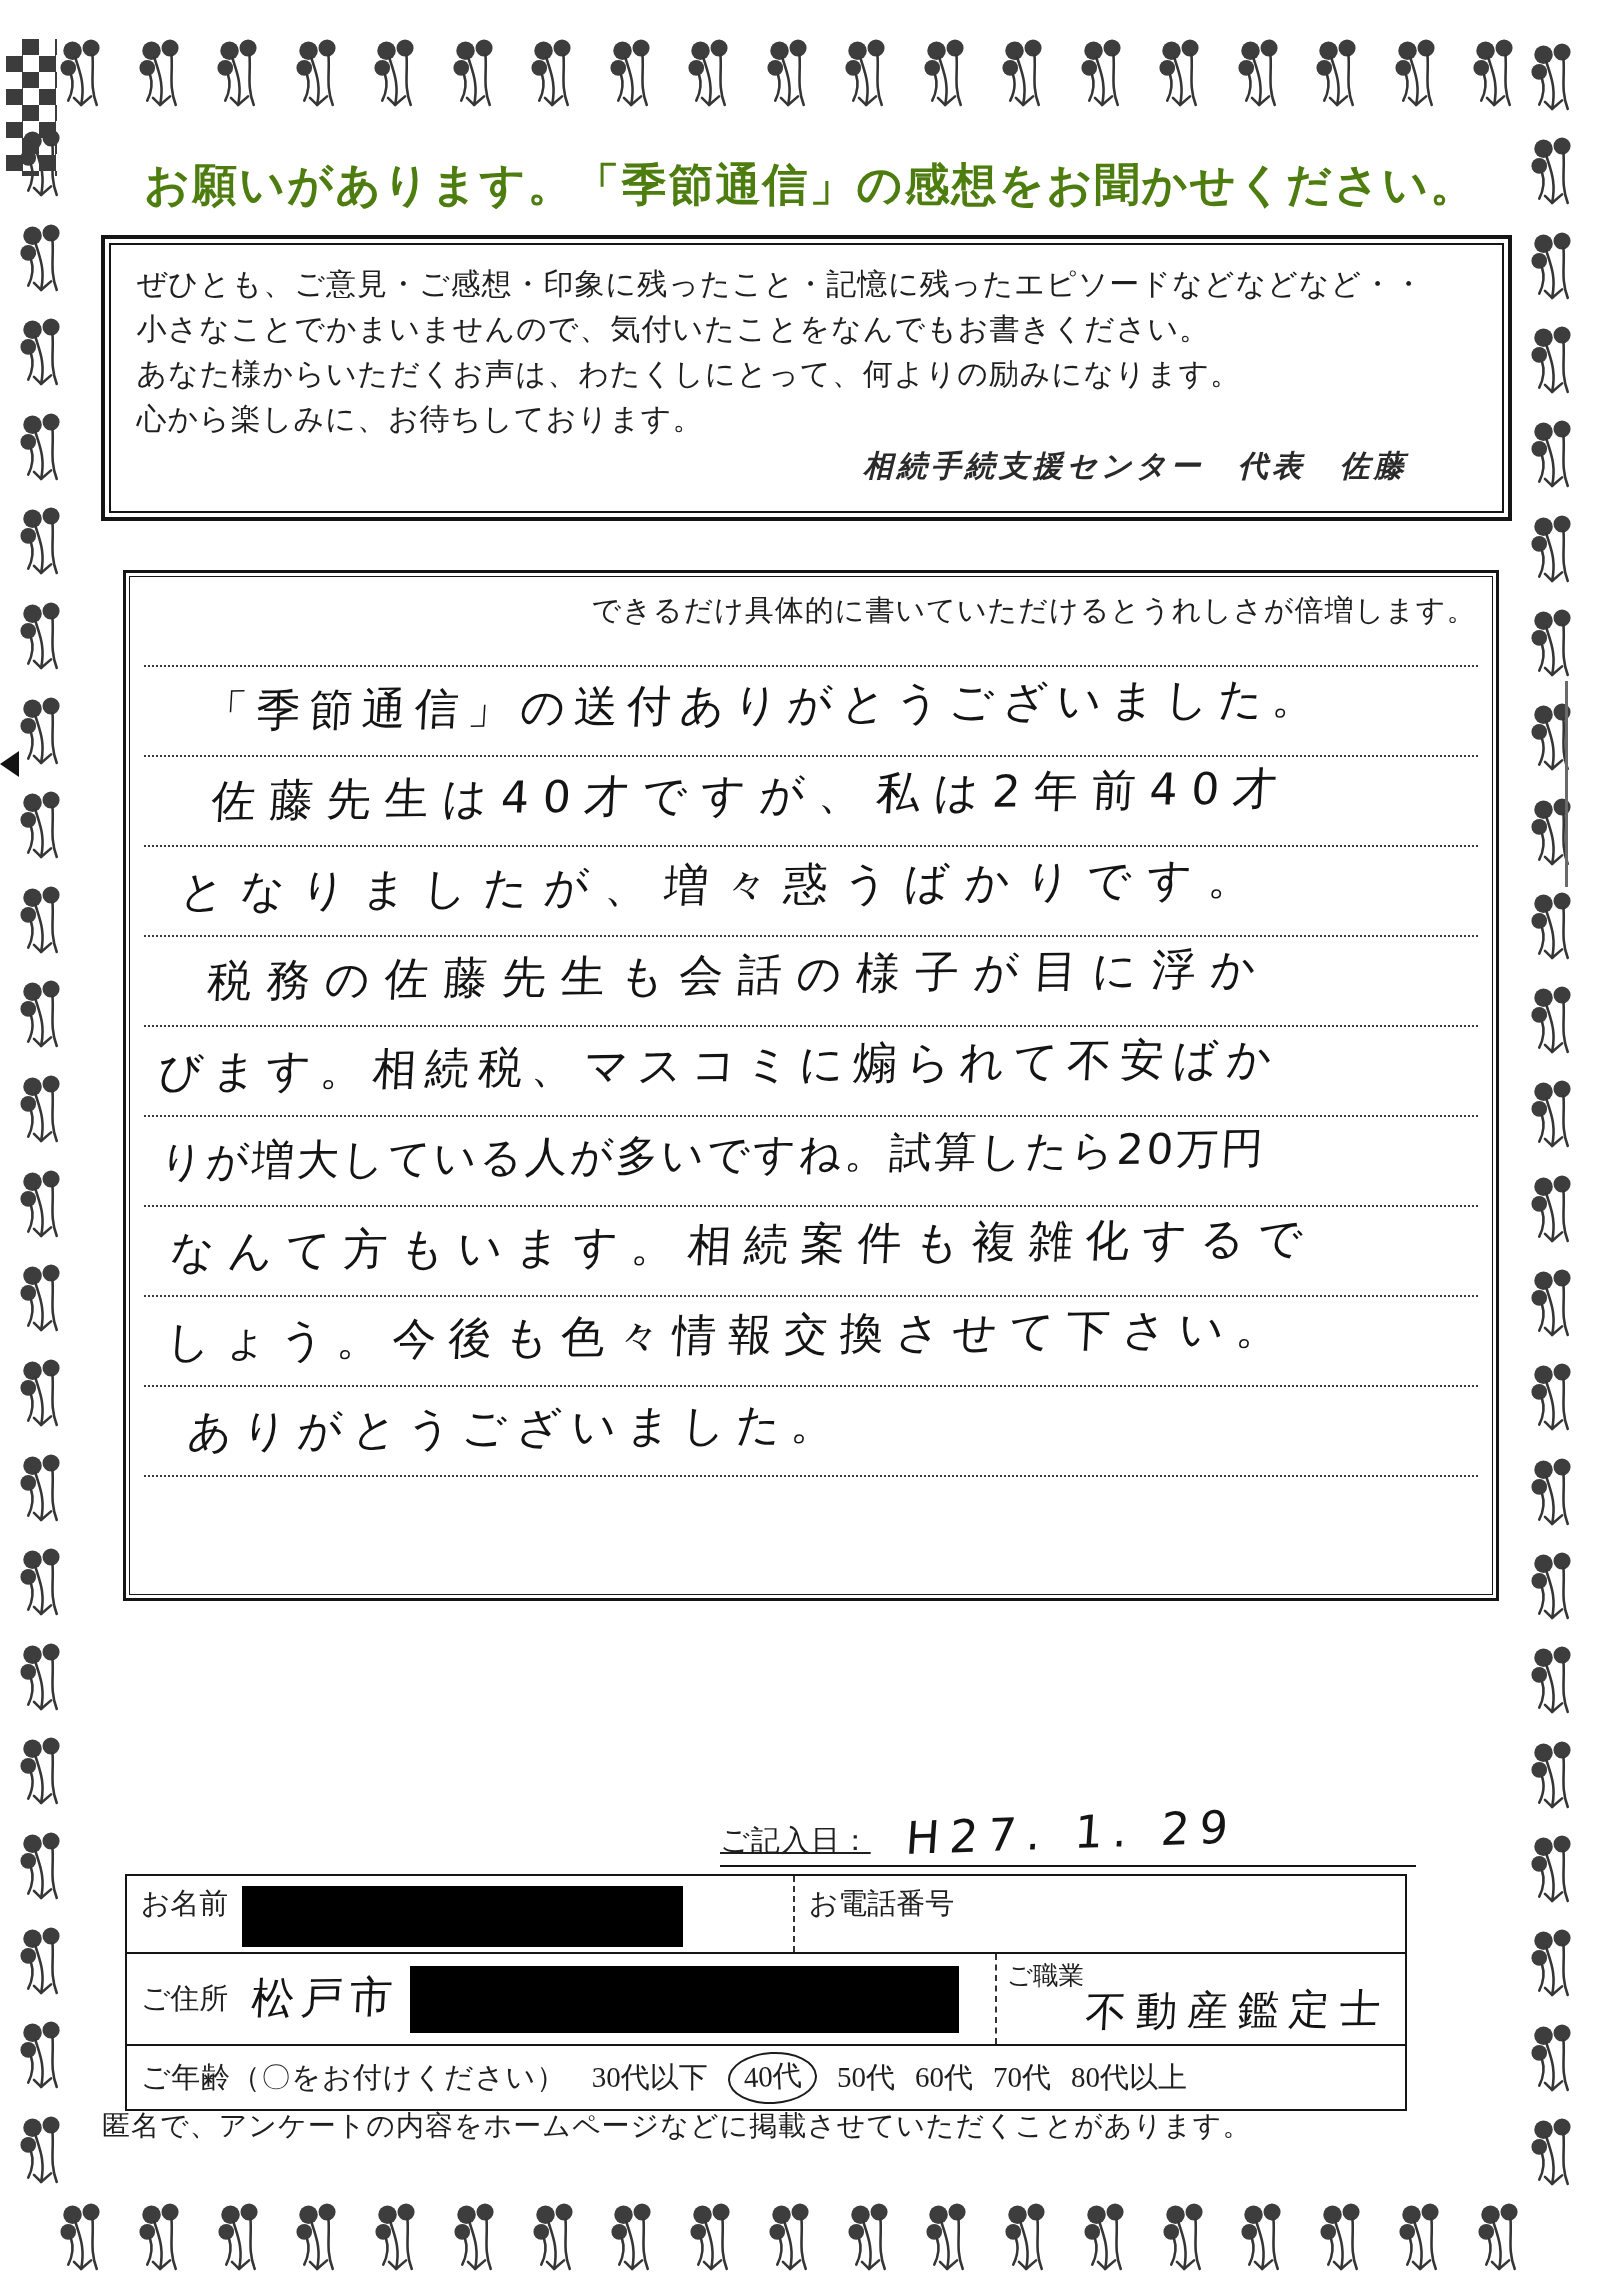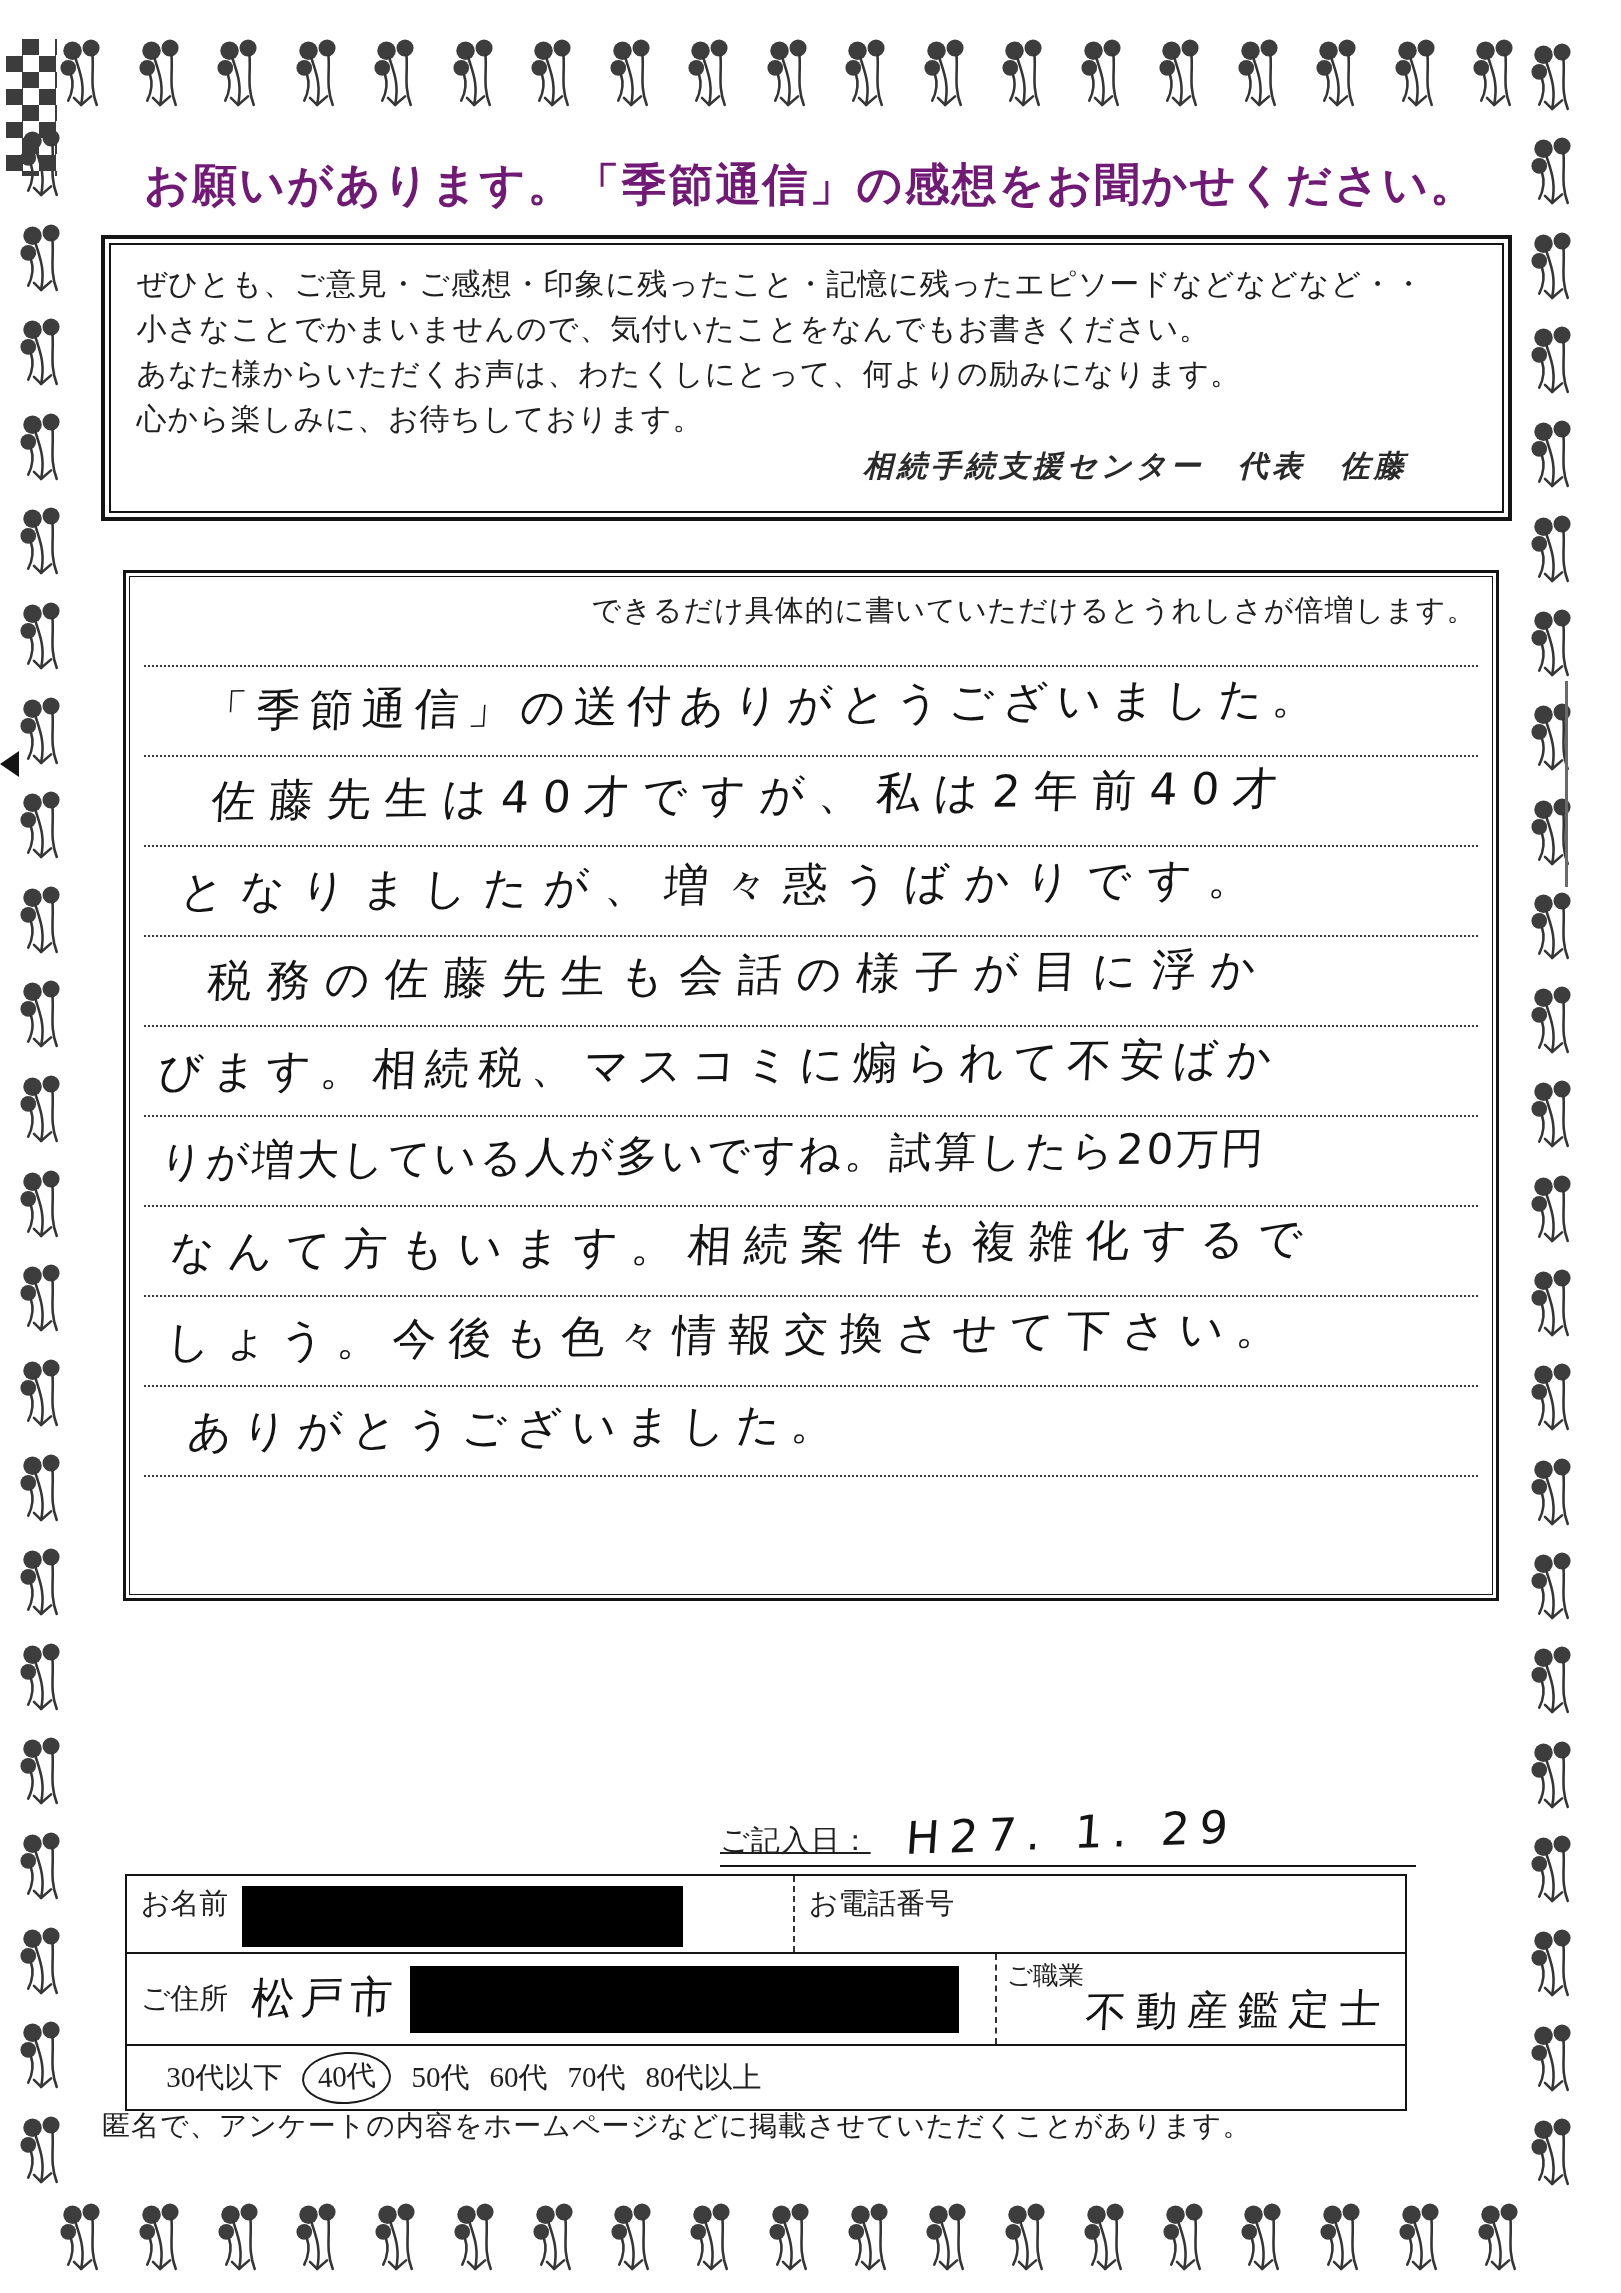--- a/index.html
+++ b/index.html
@@ -30,21 +30,21 @@
     position:absolute;left:0;top:751px;width:0;height:0;
     border-top:13.7px solid transparent;border-bottom:13.7px solid transparent;
     border-right:19.6px solid #141414;
   }
   .vline-artifact{position:absolute;left:1565px;top:681px;width:2.9px;height:206px;background:#6a6a6a;}
   
   .title{
     position:absolute;left:0;top:155px;width:100%;
     text-align:center;
     font-family:"Liberation Sans", sans-serif;
-    font-weight:bold;font-size:45px;letter-spacing:2px;color:#701a75;
+    font-weight:bold;font-size:45px;letter-spacing:2px;color:#4d7c0f;
   }
   
   .request-box{
     position:absolute;left:101px;top:235px;width:1411px;height:286px;
     border:4.9px solid #151515;box-sizing:border-box;
   }
   .request-inner{
     position:absolute;inset:3.9px;border:2px solid #151515;
     padding:15.7px 25.5px 9.8px 25.5px;box-sizing:border-box;
   }
@@ -953,20 +953,21 @@
         <span>ご住所</span>
         <span class="hand hand-city">松戸市</span>
         <span class="redact redact-addr"></span>
       </div>
       <div class="cell cell-occ">
         <span class="occ-label">ご職業</span>
         <span class="hand hand-occ">不動産鑑定士</span>
       </div>
     </div>
     <div class="row row-age">
+      <span class="age-label">ご年齢（〇をお付けください）</span>
       <span class="age-options">
         <span class="age-opt">30代以下</span>
         <span class="age-opt circled">40代</span>
         <span class="age-opt">50代</span>
         <span class="age-opt">60代</span>
         <span class="age-opt">70代</span>
         <span class="age-opt">80代以上</span>
       </span>
     </div>
   </div>

